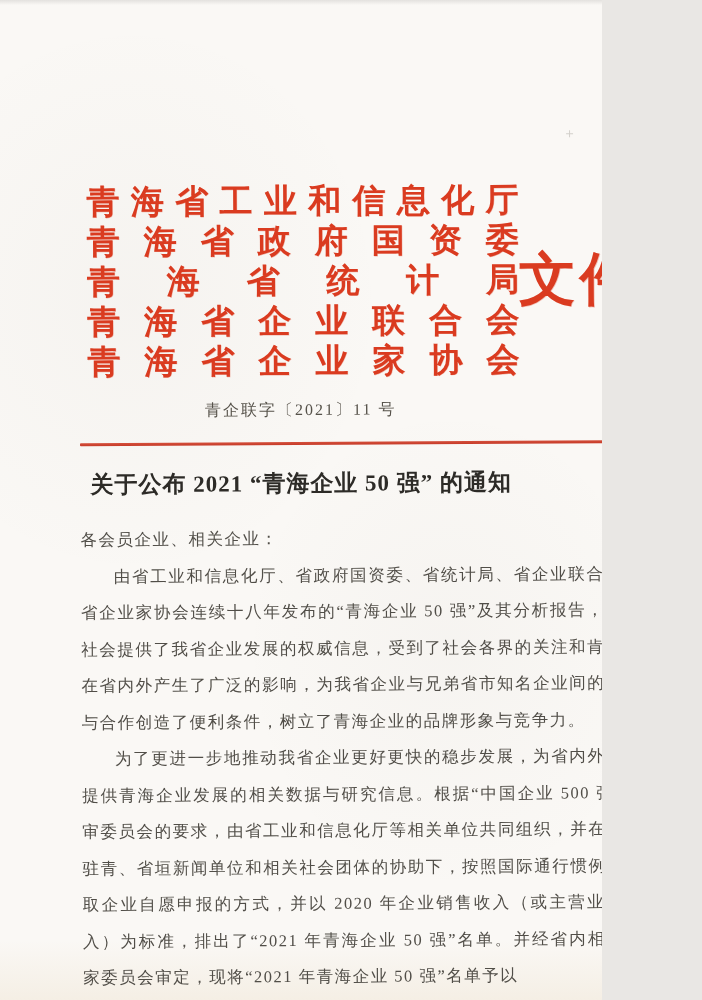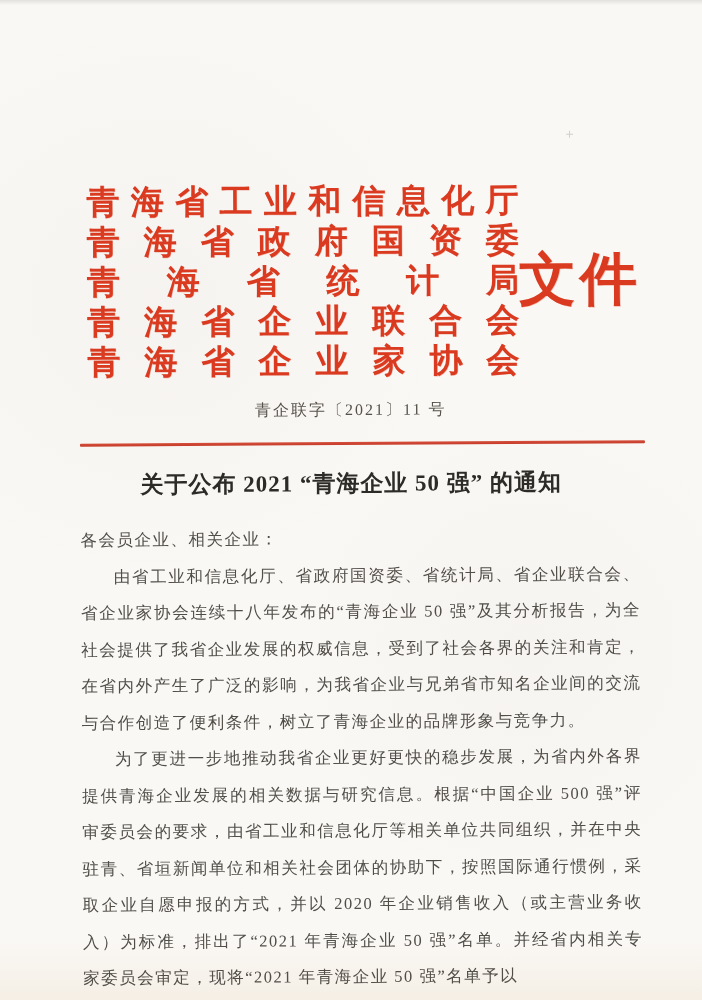--- a/index.html
+++ b/index.html
@@ -11,21 +11,21 @@
     --paper: #faf8f5;
   }
   * { margin: 0; padding: 0; box-sizing: border-box; }
   html, body { width: 702px; }
   body {
     font-family: "Liberation Serif", "DejaVu Serif", serif;
     background: #e9e7e4;
   }
   .page {
     position: relative;
-    width: 702px;
+    width: 602px;
     height: 1000px;
     overflow: hidden;
     background:
       linear-gradient(to bottom, #e3e1de 0px, rgba(227,225,222,0) 5px),
       radial-gradient(ellipse 60% 40% at 22% 30%, rgba(120,110,95,0.035), transparent 70%),
       radial-gradient(ellipse 50% 35% at 75% 65%, rgba(120,110,95,0.03), transparent 70%),
       linear-gradient(to top, rgba(226,205,170,0.22) 0%, rgba(226,205,170,0) 6%),
       var(--paper);
   }
   .tilt {

